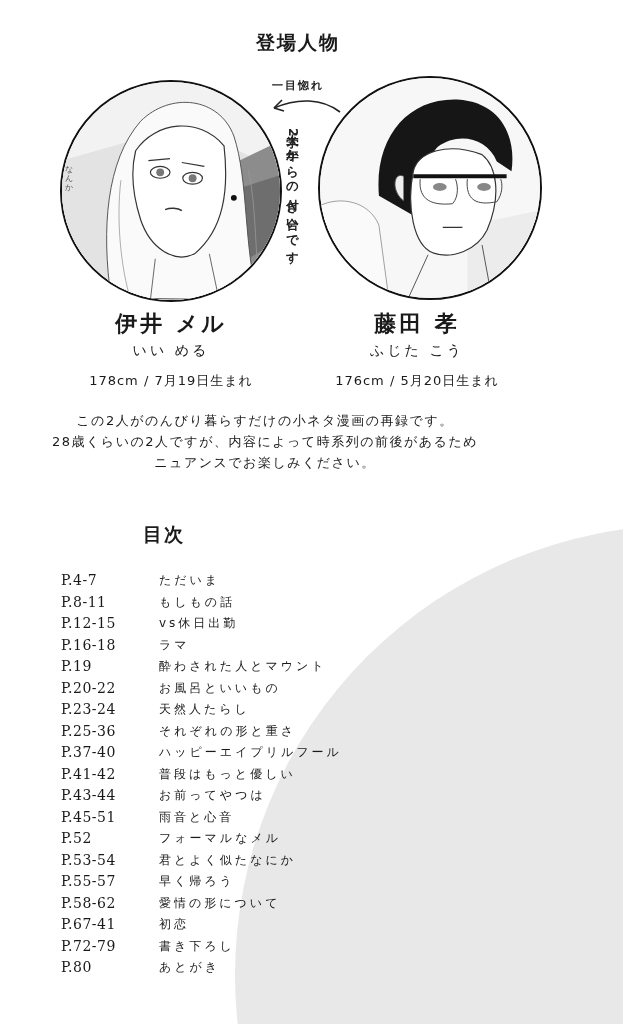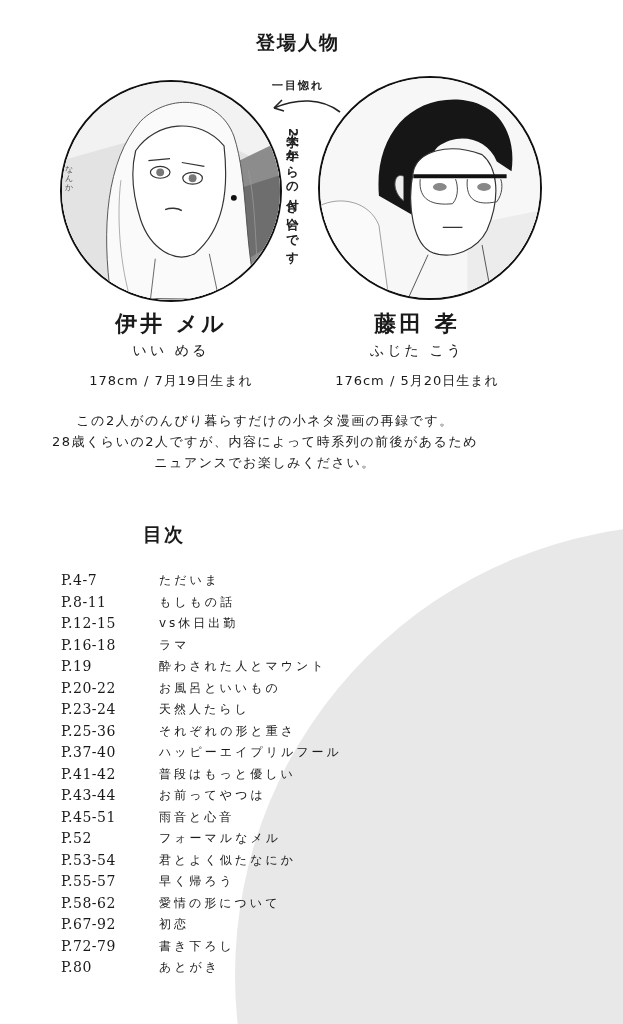--- a/index.html
+++ b/index.html
@@ -233,21 +233,21 @@
     </div>
   <div class="toc-row">
       <span class="toc-page">P.55-57</span>
       <span class="toc-label">早く帰ろう</span>
     </div>
   <div class="toc-row">
       <span class="toc-page">P.58-62</span>
       <span class="toc-label">愛情の形について</span>
     </div>
   <div class="toc-row">
-      <span class="toc-page">P.67-92</span>
+      <span class="toc-page">P.67-41</span>
       <span class="toc-label">初恋</span>
     </div>
   <div class="toc-row">
       <span class="toc-page">P.72-79</span>
       <span class="toc-label">書き下ろし</span>
     </div>
   <div class="toc-row">
       <span class="toc-page">P.80</span>
       <span class="toc-label">あとがき</span>
     </div>

